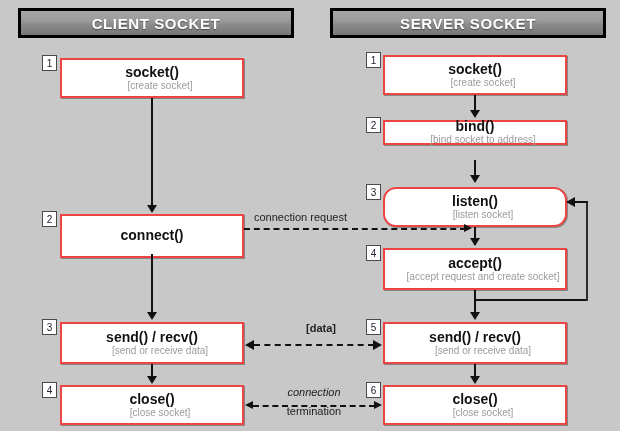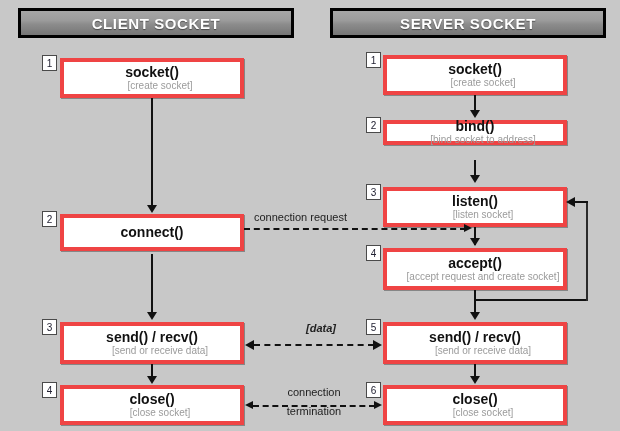--- a/index.html
+++ b/index.html
@@ -26,21 +26,21 @@
     text-shadow:0 1px 1px rgba(0,0,0,.45);
   }
   #banner-client{left:18px;top:8px;width:276px;}
   #banner-server{left:330px;top:8px;width:276px;}
 
   
   .box{
     position:absolute;
     box-sizing:border-box;
     background:#ffffff;
-    border:4px solid #ef4444;
+    border:2px solid #ef4444;
     box-shadow:1px 1px 0 rgba(80,80,80,.55);
     display:flex;flex-direction:column;
     align-items:center;justify-content:center;
   }
   .box .fn{
     font-size:14px;font-weight:bold;color:#111;
     line-height:1.05;
     margin-bottom:1px;
   }
   .box .desc{
@@ -137,21 +137,21 @@
 
     <div class="badge" style="left:42px;top:55px;">1</div>
     <div class="box" style="top:58px;height:40px;">
       <span class="fn">socket()</span>
       <span class="desc">[create socket]</span>
     </div>
     <div class="vline" style="left:151px;top:98px;height:110px;"></div>
     <div class="arrowdown" style="left:147px;top:205px;"></div>
 
     <div class="badge" style="left:42px;top:211px;">2</div>
-    <div class="box" style="top:214px;height:37px;">
+    <div class="box" style="top:214px;height:44px;">
       <span class="fn">connect()</span>
     </div>
     <div class="vline" style="left:151px;top:254px;height:60px;"></div>
     <div class="arrowdown" style="left:147px;top:312px;"></div>
 
     <div class="badge" style="left:42px;top:319px;">3</div>
     <div class="box" style="top:322px;height:42px;">
       <span class="fn">send() / recv()</span>
       <span class="desc">[send or receive data]</span>
     </div>
@@ -177,21 +177,21 @@
 
     <div class="badge" style="left:366px;top:117px;">2</div>
     <div class="box" style="top:120px;height:25px;">
       <span class="fn">bind()</span>
       <span class="desc">[bind socket to address]</span>
     </div>
     <div class="vline" style="left:474px;top:160px;height:20px;"></div>
     <div class="arrowdown" style="left:470px;top:175px;"></div>
 
     <div class="badge" style="left:366px;top:184px;">3</div>
-    <div class="box" style="top:187px;height:40px;">
+    <div class="box" style="top:187px;height:40px;border-radius:13px;">
       <span class="fn">listen()</span>
       <span class="desc">[listen socket]</span>
     </div>
     <div class="vline" style="left:474px;top:227px;height:18px;"></div>
     <div class="arrowdown" style="left:470px;top:238px;"></div>
 
     <div class="badge" style="left:366px;top:245px;">4</div>
     <div class="box" style="top:248px;height:42px;">
       <span class="fn">accept()</span>
       <span class="desc">[accept request and create socket]</span>
@@ -219,21 +219,21 @@
     </div>
   </div>
 
   <div class="dash" style="left:244px;top:228px;width:222px;"></div>
   <div class="arrow-right-sm" style="left:464px;top:224px;"></div>
   <div class="edge-label" style="left:254px;top:211px;width:190px;text-align:left;">connection request</div>
 
   <div class="dash" style="left:254px;top:344px;width:120px;"></div>
   <div class="arrow-left" style="left:245px;top:340px;"></div>
   <div class="arrow-right" style="left:373px;top:340px;"></div>
-  <div class="edge-label bold" style="left:244px;top:322px;width:154px;font-style:italic;">[data]</div>
+  <div class="edge-label bold" style="left:244px;top:322px;width:154px;">[data]</div>
 
   <div class="dash" style="left:253px;top:405px;width:122px;"></div>
   <div class="arrow-left-sm" style="left:245px;top:401px;"></div>
   <div class="arrow-right-sm" style="left:374px;top:401px;"></div>
-  <div class="edge-label" style="left:248px;top:386px;width:132px;">connection</div>
+  <div class="edge-label" style="left:248px;top:386px;width:132px;font-style:italic;">connection</div>
   <div class="edge-label" style="left:248px;top:405px;width:132px;">termination</div>
 
 </div>
 
 </body></html>

